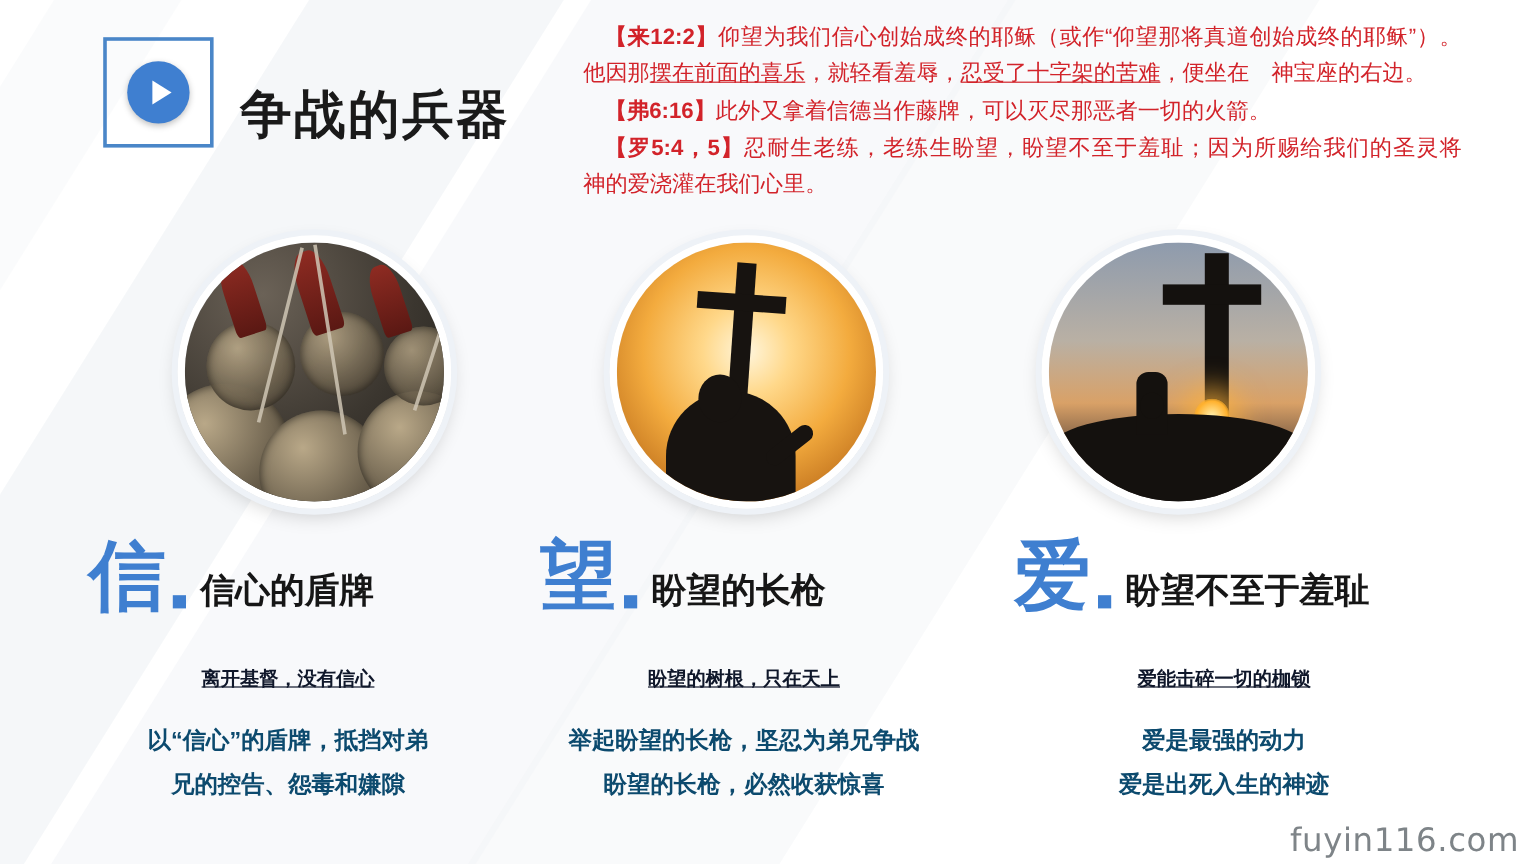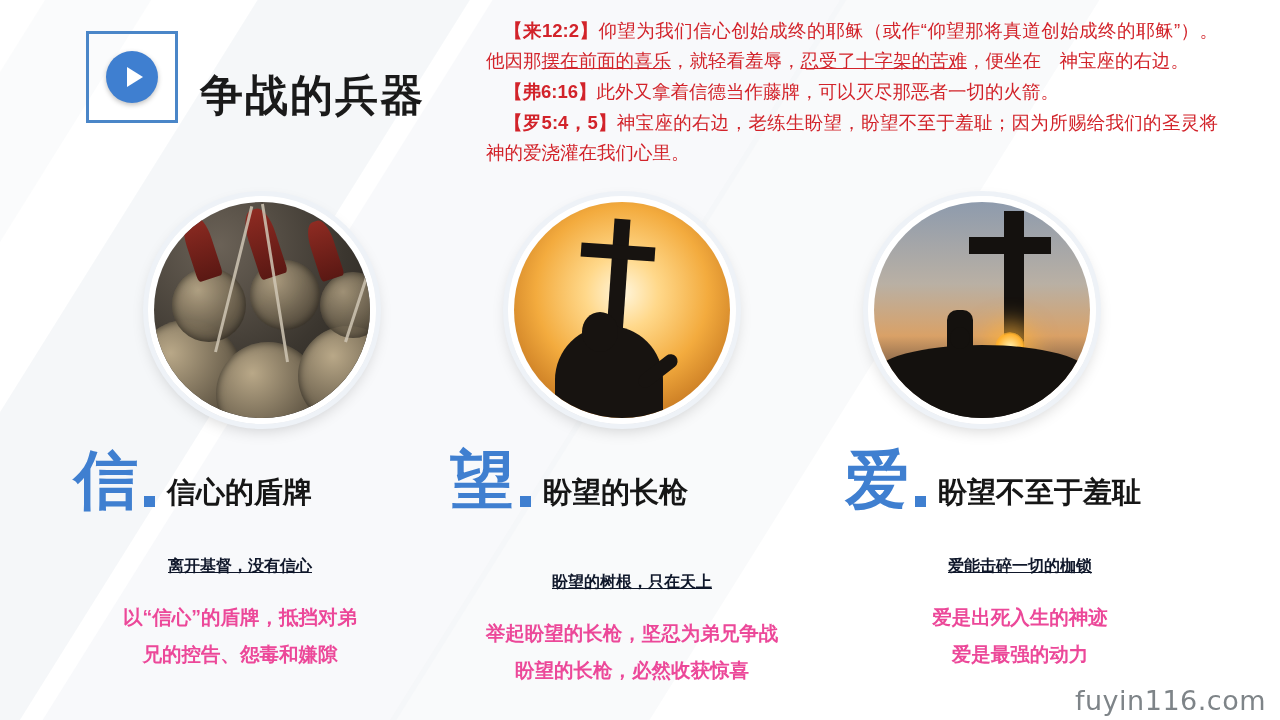--- a/index.html
+++ b/index.html
@@ -190,32 +190,32 @@
   
   .cols {
     position: absolute;
     top: 556px;
     left: 0;
     width: 1280px;
     height: 150px;
   }
   .col { position: absolute; width: 400px; text-align: center; }
   .col.c1 { left: 40px; }
-  .col.c2 { left: 432px; margin-top: 16px; }
+  .col.c2 { left: 420px; }
   .col.c3 { left: 820px; }
   .col .headline {
     color: #0f172a;
     font-weight: bold;
     font-size: 16px;
     text-decoration: underline;
     margin-bottom: 22px;
     white-space: nowrap;
   }
   .col .line {
-    color: #ec4899;
+    color: #0c4a6e;
     font-weight: bold;
     font-size: 19.5px;
     line-height: 1.9;
     white-space: nowrap;
   }
 
   
   .watermark {
     position: absolute;
     right: 14px;
@@ -246,21 +246,21 @@
   </div>
 
   <div class="scripture">
     <p>
       <span class="ref">【来12:2】</span><span>仰望为我们信心创始成终的耶稣（或作“仰望那将真道创始成终的耶稣”）。他因那</span><span class="u">摆在前面的喜乐</span><span>，就轻看羞辱，</span><span class="u">忍受了十字架的苦难</span><span>，便坐在　神宝座的右边。</span>
     </p>
     <p>
       <span class="ref">【弗6:16】</span><span>此外又拿着信德当作藤牌，可以灭尽那恶者一切的火箭。</span>
     </p>
     <p>
-      <span class="ref">【罗5:4，5】</span><span>神宝座的右边，老练生盼望，盼望不至于羞耻；因为所赐给我们的圣灵将　神的爱浇灌在我们心里。</span>
+      <span class="ref">【罗5:4，5】</span><span>忍耐生老练，老练生盼望，盼望不至于羞耻；因为所赐给我们的圣灵将　神的爱浇灌在我们心里。</span>
     </p>
   </div>
 
   <div class="photos">
 
     <div class="photo p1">
       <div class="art-warriors">
         <div class="shield" style="left:-22px; top:118px; width:110px; height:110px;"></div>
         <div class="shield" style="left:62px;  top:140px; width:104px; height:104px;"></div>
         <div class="shield" style="left:144px; top:124px; width:100px; height:100px;"></div>
@@ -323,20 +323,20 @@
       <div class="line">以“信心”的盾牌，抵挡对弟</div>
       <div class="line">兄的控告、怨毒和嫌隙</div>
     </div>
     <div class="col c2">
       <div class="headline">盼望的树根，只在天上</div>
       <div class="line">举起盼望的长枪，坚忍为弟兄争战</div>
       <div class="line">盼望的长枪，必然收获惊喜</div>
     </div>
     <div class="col c3">
       <div class="headline">爱能击碎一切的枷锁</div>
+      <div class="line">爱是最强的动力</div>
       <div class="line">爱是出死入生的神迹</div>
-      <div class="line">爱是最强的动力</div>
     </div>
   </div>
 
   <div class="watermark">fuyin116.com</div>
 
 </div>
 
 </body></html>

